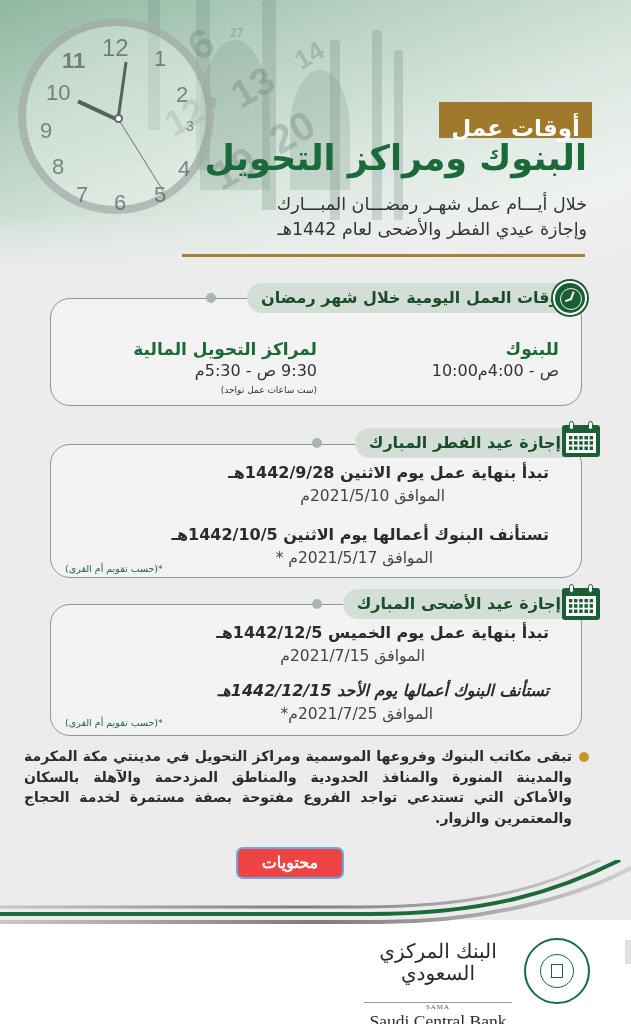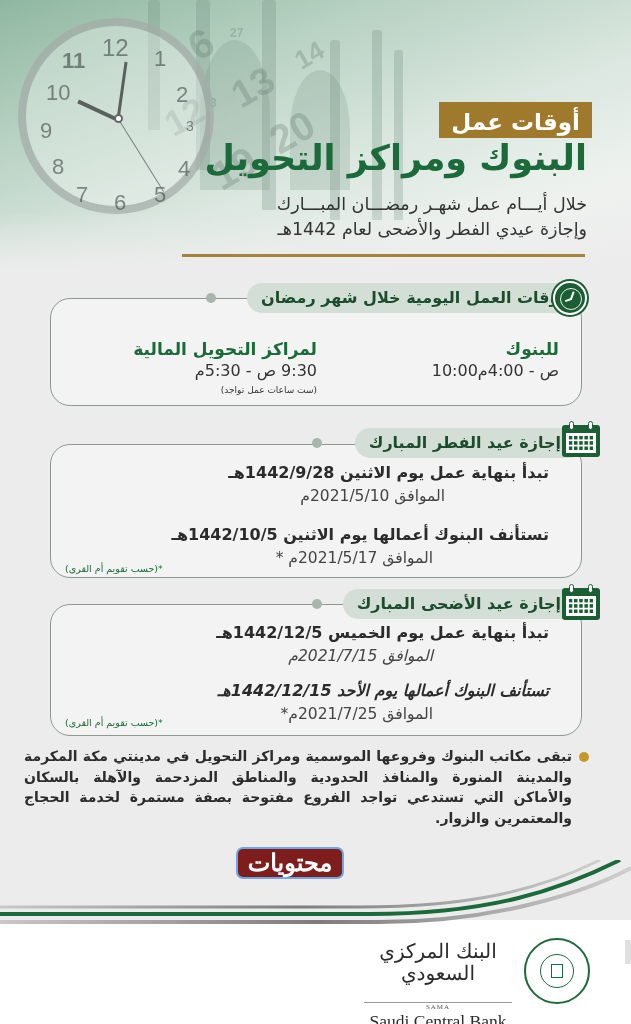--- a/index.html
+++ b/index.html
@@ -28,21 +28,21 @@
   .clock .hand-m { position: absolute; left: 92px; top: 92px; width: 58px; height: 3px; background: #5a615d;
     transform-origin: 0 50%; transform: rotate(-82deg); }
   .clock .hand-s { position: absolute; left: 92px; top: 92px; width: 86px; height: 1px; background: #7a7f7c;
     transform-origin: 0 50%; transform: rotate(58deg); }
   .clock .pin { position: absolute; left: 88px; top: 88px; width: 9px; height: 9px; border-radius: 50%; background: #ffffff; border: 2px solid #666; }
 
   .bgnum { position: absolute; font-family: "Liberation Sans", sans-serif; font-weight: bold; color: rgba(90,110,100,0.28); }
   .minaret { position: absolute; background: rgba(110,140,125,0.28); border-radius: 3px 3px 0 0; }
   .dome { position: absolute; background: rgba(110,140,125,0.22); border-radius: 50% 50% 0 0; }
 
-  .tag-box { position: absolute; right: 39px; top: 102px; height: 36px; padding: 2px 12px; background: #a07a2c;
+  .tag-box { position: absolute; right: 39px; top: 102px; height: 36px; padding: 8px 12px; background: #a07a2c;
     color: #ffffff; font-weight: bold; font-size: 23px; line-height: 36px; direction: rtl; }
   .main-title { position: absolute; right: 44px; top: 138px; color: #1b6a3a; font-weight: bold; font-size: 35px;
     direction: rtl; white-space: nowrap; }
   .subtitle { position: absolute; right: 44px; top: 192px; color: #333; font-size: 17.5px; line-height: 25px;
     direction: rtl; text-align: right; white-space: nowrap; }
   .gold-rule { position: absolute; left: 182px; top: 254px; width: 403px; height: 3px; background: #a6833b; }
 
   
   .card { position: absolute; left: 50px; width: 532px; border: 1px solid #8a9a90; border-radius: 20px; background: #f3f3f3; }
   .pill { position: absolute; height: 30px; background: #d3dfd6; border-radius: 16px 0 0 16px; color: #1b4d2c;
@@ -68,21 +68,21 @@
   .note { color: #333; font-size: 9px; }
   .line-main { color: #2b2b2b; font-weight: bold; font-size: 16px; white-space: nowrap; }
   .line-sub { color: #444; font-size: 15.5px; white-space: nowrap; }
   .footnote { position: absolute; left: 14px; color: #1b6a3a; font-size: 9.5px; direction: rtl; white-space: nowrap; }
 
   .bullet-block { position: absolute; left: 24px; top: 746px; width: 568px; color: #2b2b2b; font-weight: bold; font-size: 14px;
     line-height: 20.5px; direction: rtl; text-align: justify; }
   .bullet-dot { position: absolute; right: 42px; top: 752px; width: 10px; height: 10px; border-radius: 50%; background: #c69a2a; }
 
   .contents-btn { position: absolute; left: 236px; top: 847px; width: 108px; height: 32px; border-radius: 7px;
-    background: #7f1d1d; border: 2px solid #6ea7e6; color: #ffffff; font-size: 24px; font-weight: bold; text-align: center; line-height: 28px; direction: rtl; cursor: pointer; }
+    background: #ef4444; border: 2px solid #6ea7e6; color: #ffffff; font-size: 16px; font-weight: bold; text-align: center; line-height: 28px; direction: rtl; cursor: pointer; }
 
   
   .swoosh { position: absolute; left: 0; top: 860px; width: 631px; height: 80px; }
 
   .logo-text { position: absolute; left: 364px; top: 940px; width: 148px; text-align: center; }
   .logo-ar { font-family: "DejaVu Serif", serif; font-size: 20px; color: #2b2b2b; direction: rtl; line-height: 22px; }
   .logo-sama { font-family: "Liberation Serif", serif; font-size: 7px; color: #555; letter-spacing: 1px; border-top: 1px solid #999; margin-top: 18px; position: relative; }
   .logo-en { font-family: "Liberation Serif", serif; font-size: 17.5px; color: #2b2b2b; line-height: 20px; }
   .seal { position: absolute; left: 524px; top: 938px; width: 66px; height: 66px; border-radius: 50%; border: 2px solid #1b6a3a; }
   .seal .ring2 { position: absolute; left: 14px; top: 14px; width: 34px; height: 34px; border-radius: 50%; border: 1.5px solid #1b6a3a; }
@@ -169,21 +169,21 @@
   <div class="icon-cal" style="left:562px;top:421px;">
     <div class="body"></div>
     <div class="inner"></div>
     <div class="grid"></div>
     <div class="ring" style="left:7px;"></div>
     <div class="ring" style="left:26px;"></div>
   </div>
 
   <div class="card" style="top:604px;height:132px;">
     <div class="line-main rtl" style="position:absolute;right:32px;top:18px;">تبدأ بنهاية عمل يوم الخميس 1442/12/5هـ</div>
-    <div class="line-sub rtl" style="position:absolute;right:148px;top:42px;font-style:italic;">الموافق 2021/7/15م</div>
+    <div class="line-sub rtl" style="position:absolute;right:156px;top:42px;">الموافق 2021/7/15م</div>
     <div class="line-main rtl" style="position:absolute;right:32px;top:76px;font-style:italic;">تستأنف البنوك أعمالها يوم الأحد 1442/12/15هـ</div>
     <div class="line-sub rtl" style="position:absolute;right:148px;top:100px;">الموافق 2021/7/25م*</div>
     <div class="footnote" style="top:112px;">*(حسب تقويم أم القرى)</div>
   </div>
   <div class="pill-dot" style="left:312px;top:599px;"></div>
   <div class="pill" style="right:58px;top:589px;">إجازة عيد الأضحى المبارك</div>
   <div class="icon-cal" style="left:562px;top:584px;">
     <div class="body"></div>
     <div class="inner"></div>
     <div class="grid"></div>

